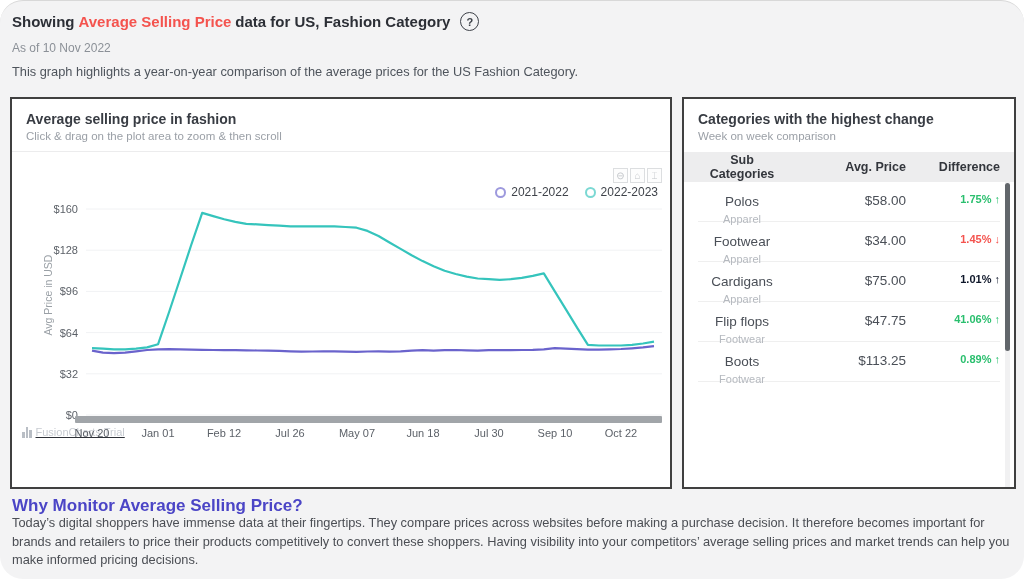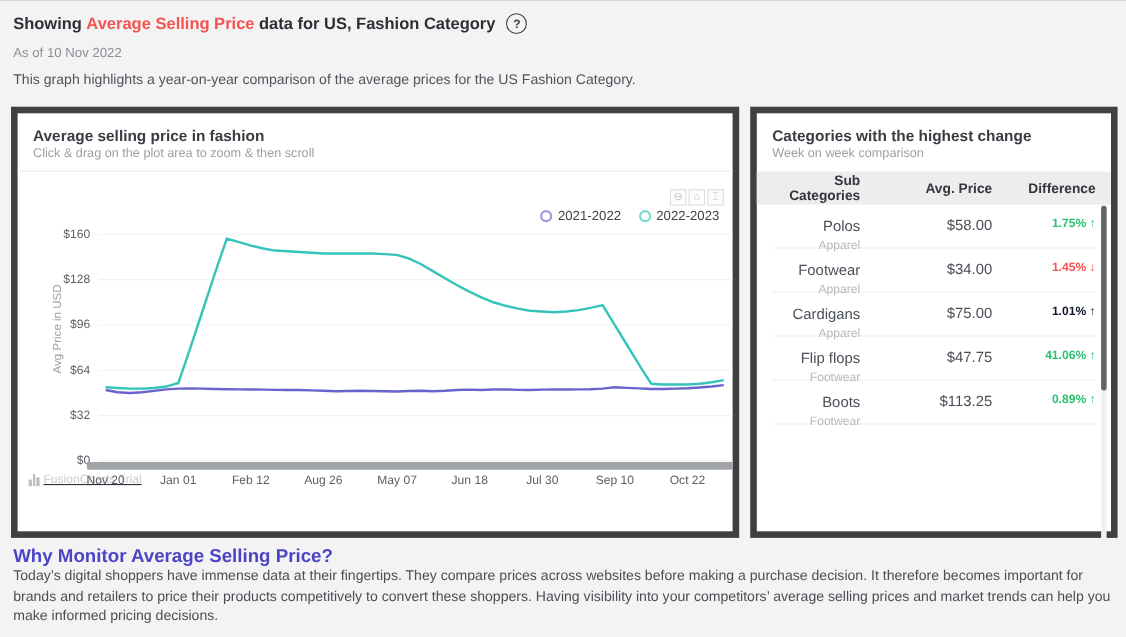--- a/index.html
+++ b/index.html
@@ -3,36 +3,37 @@
 <meta charset="utf-8">
 <style>
   * { margin:0; padding:0; box-sizing:border-box; }
   body { background:#fff; }
   .page {
     position:relative; width:1024px; height:579px;
     background:#f3f3f4; overflow:hidden;
     font-family:"Liberation Sans", sans-serif;
     border-top:1px solid #d8d8d8;
     color:#2e3138;
+    border-radius:23px;
   }
   
   .hdr { position:absolute; left:12px; top:11px; }
   .hdr-title { font-size:15px; font-weight:bold; color:#2c2f36; display:flex; align-items:center; gap:4px; }
   .hdr-title .hl { font-weight:bold; }
   .help-circle {
     display:inline-flex; width:19px; height:19px; margin-left:6px;
     border:1.5px solid #3d4148; border-radius:50%;
     align-items:center; justify-content:center;
     font-size:11px; font-weight:bold; color:#3d4148; cursor:pointer;
   }
   .as-of { position:absolute; left:12px; top:40px; font-size:12px; color:#8b9097; }
   .descr { position:absolute; left:12px; top:63px; font-size:12.8px; color:#4e545c; }
 
   
-  .card { position:absolute; top:96px; background:#fff; border:6px solid #404040; }
+  .card { position:absolute; top:96px; background:#fff; border:2px solid #404040; }
   .card-chart { left:10px;  width:662px; height:392px; }
   .card-side  { left:682px; width:334px; height:392px; }
   .card-title { position:absolute; left:14px; top:12px; font-size:14px; font-weight:bold; color:#383c43; }
   .card-sub   { position:absolute; left:14px; top:31px; font-size:11.5px; color:#9ba0a7; }
   .card-divider { position:absolute; left:0; top:52px; width:100%; height:1px; background:#ececed; }
 
   
   .toolbar { position:absolute; top:69px; right:8px; display:flex; gap:2px; }
   .tool-btn {
     width:15px; height:15px; border:1px solid #dcdee0; background:#fdfdfd;
@@ -74,21 +75,21 @@
   .fc-logo i { display:block; width:2.5px; background:#b9bec5; }
   .fc-logo i:nth-child(1){height:6px}.fc-logo i:nth-child(2){height:11px}.fc-logo i:nth-child(3){height:8px}
   .watermark-text { font-size:11px; color:#c7cbd1; }
 
   
   .tbl-head {
     position:absolute; left:0; top:53px; width:100%; height:30px;
     background:#ededee; display:flex; align-items:center; padding:0 14px;
   }
   .tbl-head span { font-size:12.5px; font-weight:bold; color:#33363c; }
-  .col-name { flex:1; text-align:right; }
+  .col-name { flex:1; text-align:center; }
   .col-price { width:120px; text-align:right; }
   .col-diff { width:94px; text-align:right; }
   .tbl-body { position:absolute; left:0; top:83px; width:100%; height:309px; overflow:hidden; }
   .tbl-row { height:40px; margin:0 14px; border-bottom:1px solid #efefef; display:flex; padding-top:11px; }
   .row-name { font-size:13.5px; color:#4a4f57; line-height:17px; }
   .row-cat  { font-size:11px; color:#b5b9bf; margin-top:3px; }
   .row-price { font-size:13.5px; color:#4a4f57; }
   .row-diff { font-size:11px; font-weight:bold; }
   .v-track { position:absolute; right:4px; top:83px; width:5px; height:305px; background:#f1f1f2; }
   .v-thumb { position:absolute; right:4px; top:84px; width:5px; height:168px; background:#62666b; border-radius:3px; cursor:pointer; }
@@ -165,21 +166,21 @@
         <polyline points="6.0,147.6 17.0,149.6 28.0,150.2 39.1,149.6 50.1,148.3 61.1,147.0 72.1,146.3 83.1,146.1 94.2,146.3 105.2,146.6 116.2,146.9 127.2,147.0 138.2,147.1 149.3,147.2 160.3,147.4 171.3,147.5 182.3,147.6 193.3,147.9 204.4,148.3 215.4,148.7 226.4,148.5 237.4,148.3 248.4,148.4 259.5,148.7 270.5,148.9 281.5,148.5 292.5,148.3 303.5,148.7 314.6,148.3 325.6,147.6 336.6,147.2 347.6,147.6 358.6,147.1 369.7,147.0 380.7,147.4 391.7,147.6 402.7,147.2 413.7,147.0 424.8,147.1 435.8,147.0 446.8,146.9 457.8,146.3 468.8,145.1 479.9,145.6 490.9,146.1 501.9,146.6 512.9,146.6 523.9,146.3 535.0,146.0 546.0,145.3 557.0,144.4 568.0,143.1" fill="none" stroke="#6a63cc" stroke-width="2.2" stroke-linejoin="round"></polyline>
         <polyline points="6.0,145.1 17.0,145.7 28.0,146.3 39.1,146.3 50.1,145.7 61.1,144.4 72.1,141.2 83.1,109.0 94.2,75.5 105.2,42.0 116.2,9.9 127.2,13.1 138.2,16.3 149.3,18.9 160.3,20.8 171.3,21.4 182.3,22.1 193.3,22.7 204.4,23.4 215.4,23.4 226.4,23.4 237.4,23.4 248.4,23.4 259.5,24.0 270.5,24.7 281.5,27.9 292.5,33.0 303.5,39.5 314.6,45.9 325.6,52.3 336.6,58.1 347.6,63.3 358.6,67.8 369.7,71.0 380.7,73.6 391.7,75.5 402.7,76.2 413.7,76.8 424.8,76.2 435.8,74.9 446.8,72.9 457.8,70.4 468.8,88.4 479.9,106.4 490.9,124.4 501.9,141.8 512.9,142.5 523.9,142.5 535.0,142.5 546.0,141.8 557.0,140.5 568.0,138.6" fill="none" stroke="#35c4bc" stroke-width="2.2" stroke-linejoin="round"></polyline>
       </svg>
 
     <div class="h-scrollbar"></div>
 
     <div class="x-labels">
       <span>Nov 20</span>
       <span>Jan 01</span>
       <span>Feb 12</span>
-      <span>Aug 26</span>
+      <span>Jul 26</span>
       <span>May 07</span>
       <span>Jun 18</span>
       <span>Jul 30</span>
       <span>Sep 10</span>
       <span>Oct 22</span>
     </div>
   </div>
 
   <div class="card card-side">
     <div class="card-title">Categories with the highest change</div>

